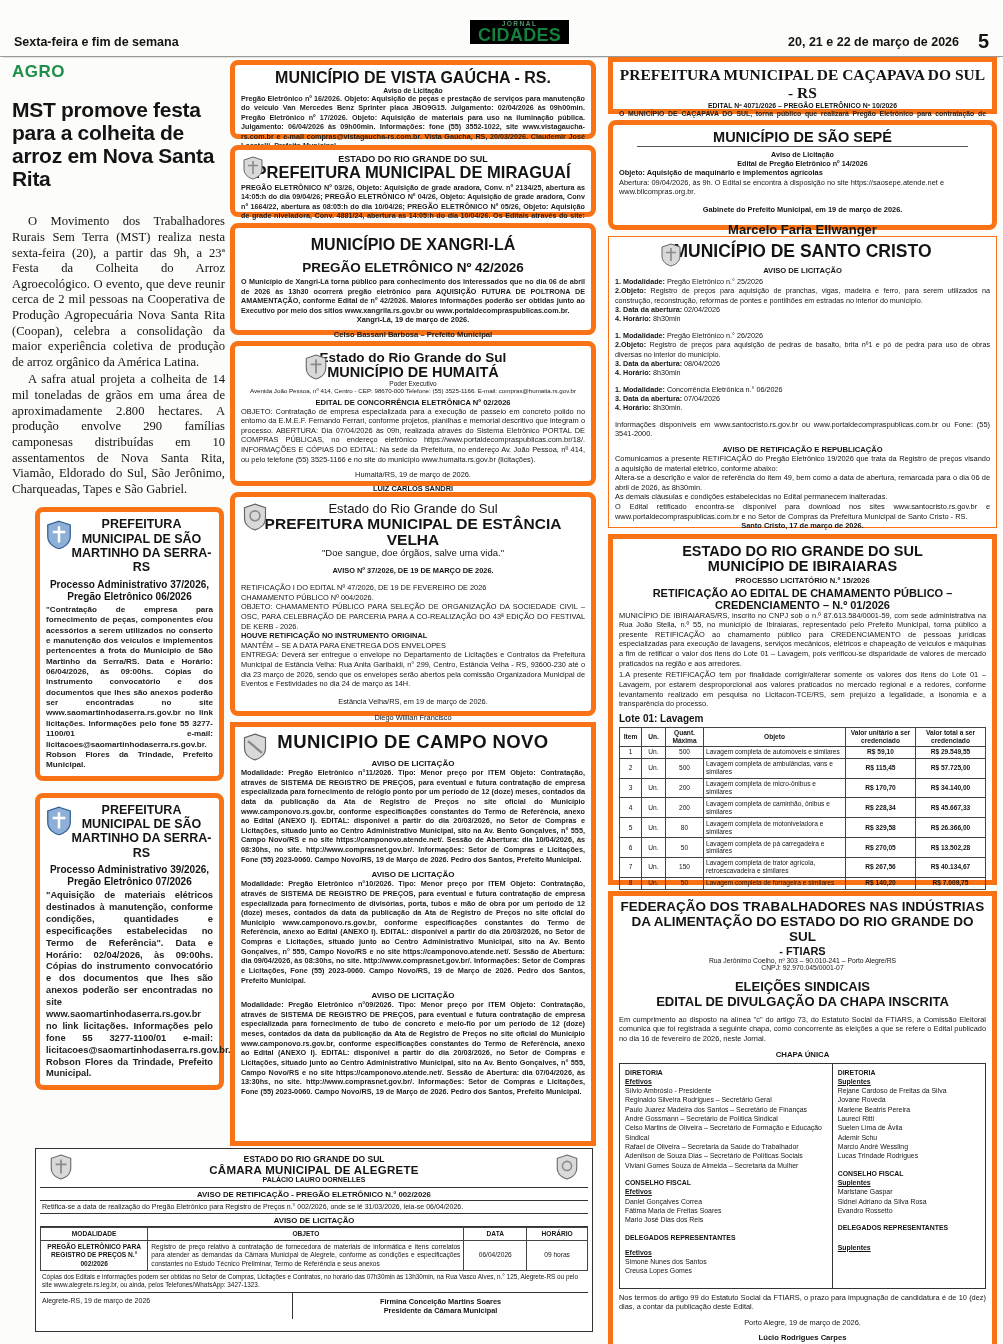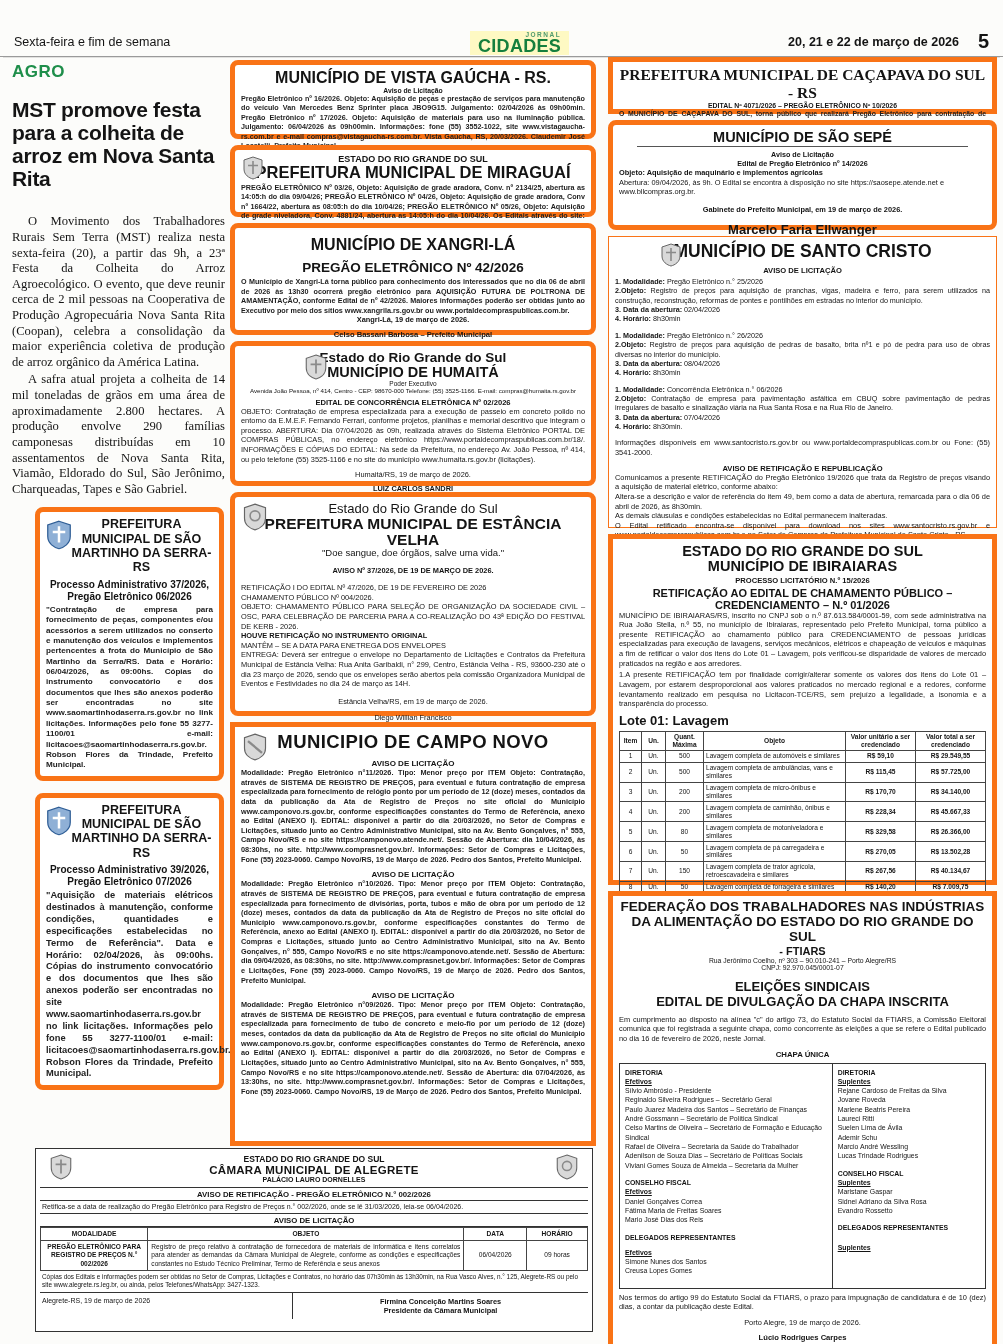--- a/index.html
+++ b/index.html
@@ -2,24 +2,24 @@
 <html lang="pt"><head>
 <meta charset="utf-8">
 <style>
   *{margin:0;padding:0;box-sizing:border-box}
   html,body{width:1003px}
   body{position:relative;height:1344px;background:#fcfcfa;color:#141414;
        font-family:"Liberation Sans",sans-serif;-webkit-font-smoothing:antialiased}
   
   .page-header{position:absolute;top:0;left:0;width:1003px;height:57px;
     border-bottom:1px solid #9a9a9a;box-shadow:0 4px 0 -3px #e2e2e0}
-  .ph-left{position:absolute;left:14px;bottom:7px;font-size:12.5px;font-weight:normal}
+  .ph-left{position:absolute;left:14px;bottom:7px;font-size:12.5px;font-weight:bold}
   .ph-right{position:absolute;right:44px;bottom:7px;font-size:12.5px;font-weight:bold}
   .ph-page{position:absolute;right:14px;bottom:3px;font-size:20px;font-weight:bold}
-  .ph-logo{position:absolute;left:470px;bottom:1px;background:#fef9c3;padding:0 8px;text-align:right}
+  .ph-logo{position:absolute;left:470px;bottom:12px;background:#000000;padding:0 8px;text-align:center}
   .ph-logo .jornal{font-size:6.5px;color:#4f9a6d;font-weight:bold;letter-spacing:1.5px}
   .ph-logo .cidades{font-size:18px;color:#157f3d;font-weight:bold;letter-spacing:.3px;line-height:.95}
   
   .col-left{position:absolute;left:12px;top:62px;width:213px}
   .col-mid{position:absolute;left:230px;top:60px;width:366px}
   .col-right{position:absolute;left:608px;top:57px;width:389px}
   
   .kicker{color:#1e8e4a;font-size:17px;font-weight:bold;letter-spacing:.5px;margin-bottom:16px}
   .headline{font-size:21px;font-weight:bold;line-height:1.1;margin-bottom:24px;letter-spacing:-.3px}
   .article p{font-family:"Liberation Serif",serif;font-size:12.6px;line-height:1.24;
@@ -258,21 +258,20 @@
 
         <div class="lot">
           <div><b>1. Modalidade:</b> <span>Pregão Eletrônico n.° 26/2026</span></div>
           <div class="just"><b>2.Objeto:</b> <span>Registro de preços para aquisição de pedras de basalto, brita nº1 e pó de pedra para uso de obras diversas no interior do município.</span></div>
           <div><b>3. Data da abertura:</b> <span>08/04/2026</span></div>
           <div><b>4. Horário:</b> <span>8h30min</span></div>
         </div>
 
         <div class="lot">
           <div><b>1. Modalidade:</b> <span>Concorrência Eletrônica n.° 06/2026</span></div>
-          <div class="just"><b>2.Objeto:</b> <span>Contratação de empresa para pavimentação asfáltica em CBUQ sobre pavimentação de pedras irregulares de basalto e sinalização viária na Rua Santa Rosa e na Rua Rio de Janeiro.</span></div>
           <div><b>3. Data da abertura:</b> <span>07/04/2026</span></div>
           <div><b>4. Horário:</b> <span>8h30min.</span></div>
         </div>
       </div>
     <div class="t-body just">Informações disponíveis em www.santocristo.rs.gov.br ou www.portaldecompraspublicas.com.br ou Fone: (55) 3541-2000.</div>
     <div class="center b gap6" style="font-size:7.6px">AVISO DE RETIFICAÇÃO E REPUBLICAÇÃO</div>
     <div class="t-body just">Comunicamos a presente RETIFICAÇÃO do Pregão Eletrônico 19/2026 que trata da Registro de preços visando a aquisição de material elétrico, conforme abaixo:</div>
     <div class="t-body just">Altera-se a descrição e valor de referência do item 49, bem como a data de abertura, remarcada para o dia 06 de abril de 2026, às 8h30min.</div>
     <div class="t-body just">As demais cláusulas e condições estabelecidas no Edital permanecem inalteradas.</div>
     <div class="t-body just">O Edital retificado encontra-se disponível para download nos sites www.santocristo.rs.gov.br e www.portaldecompraspublicas.com.br e no Setor de Compras da Prefeitura Municipal de Santo Cristo - RS.</div>
@@ -281,21 +280,21 @@
     <div class="center b" style="font-size:7.2px">Prefeito Municipal</div>
   </div>
 
   <div class="notice" style="height:351px">
     <div class="center b" style="font-size:14.5px">ESTADO DO RIO GRANDE DO SUL</div>
     <div class="center b" style="font-size:14.5px;line-height:1">MUNICÍPIO DE IBIRAIARAS</div>
     <div class="center b gap2" style="font-size:7.6px">PROCESSO LICITATÓRIO N.º 15/2026</div>
     <div class="center b gap2" style="font-size:11px">RETIFICAÇÃO AO EDITAL DE CHAMAMENTO PÚBLICO – CREDENCIAMENTO – N.º 01/2026</div>
     <div class="t-body just">MUNICÍPIO DE IBIRAIARAS/RS, inscrito no CNPJ sob o n.º 87.613.584/0001-59, com sede administrativa na Rua João Stella, n.º 55, no município de Ibiraiaras, representado pelo Prefeito Municipal, torna público a presente RETIFICAÇÃO ao chamamento público para CREDENCIAMENTO de pessoas jurídicas especializadas para execução de lavagens, serviços mecânicos, elétricos e chapeação de veículos e máquinas a fim de retificar o valor dos itens do Lote 01 – Lavagem, pois verificou-se disparidade de valores de mercado praticados na região e aos arredores.</div>
     <div class="t-body just gap2">1.A presente RETIFICAÇÃO tem por finalidade corrigir/alterar somente os valores dos itens do Lote 01 – Lavagem, por estarem desproporcional aos valores praticados no mercado regional e a redores, conforme levantamento realizado em pesquisa no Licitacon-TCE/RS, sem prejuízo a legalidade, a isonomia e a transparência do processo.</div>
-    <div class="b gap4" style="font-size:13px">Lote 01: Lavagem</div>
+    <div class="b gap4" style="font-size:10px">Lote 01: Lavagem</div>
     <table class="ibi-table">
       <thead>
         <tr>
           <th style="width:22px">Item</th>
           <th style="width:24px">Un.</th>
           <th style="width:38px">Quant. Máxima</th>
           <th>Objeto</th>
           <th style="width:70px">Valor unitário a ser credenciado</th>
           <th style="width:70px">Valor total a ser credenciado</th>
         </tr>

